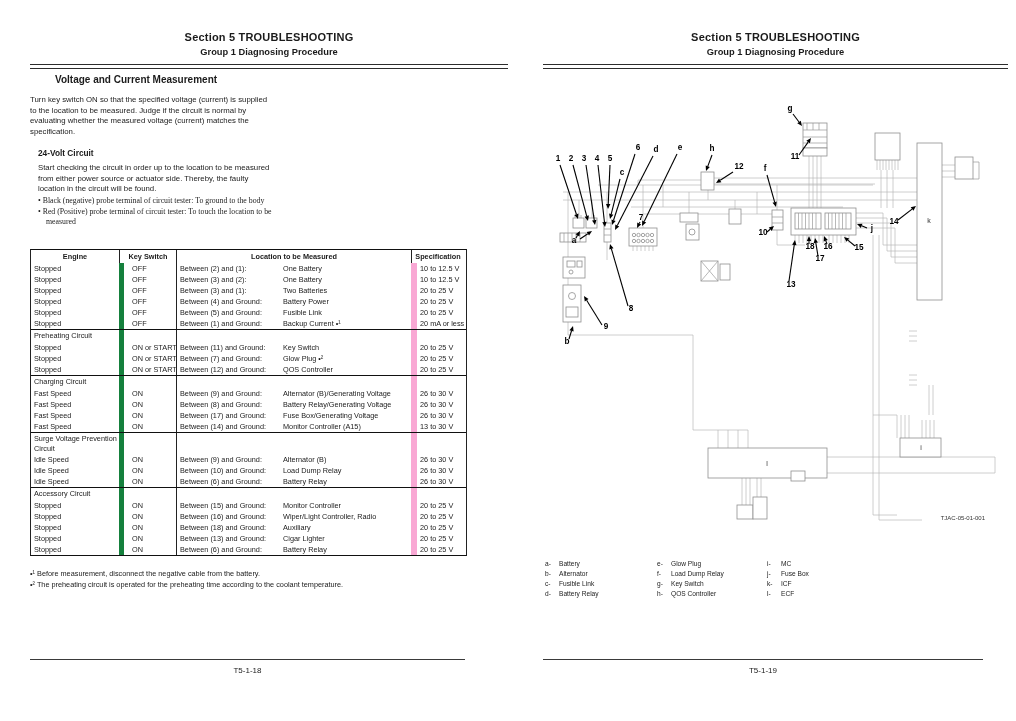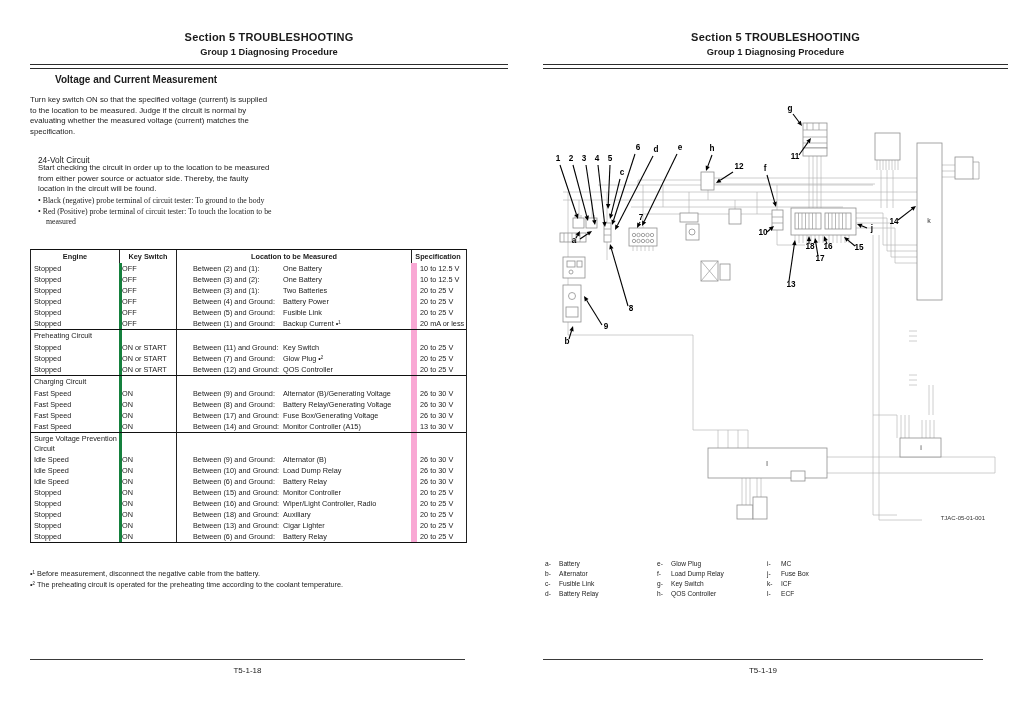--- a/index.html
+++ b/index.html
@@ -7,35 +7,35 @@
        font-family:"Liberation Sans",sans-serif;color:#1b1b1b;}
   .abs{position:absolute;}
   
   .hdr{text-align:center;}
   .hdr .h1{font-size:11px;font-weight:700;letter-spacing:.2px;}
   .hdr .h2{font-size:9.3px;font-weight:700;margin-top:4px;}
   .dblrule{height:2.6px;border-top:1.2px solid #2c2c2c;border-bottom:1.2px solid #2c2c2c;}
   
   .sec-title{font-size:10px;font-weight:700;}
   .body-txt{font-size:7.8px;line-height:10.6px;}
-  .sub-title{font-size:8.3px;font-weight:400;margin-top:7px;}
+  .sub-title{font-size:8.3px;font-weight:700;}
   .bullet{font-size:7.8px;line-height:10.6px;padding-left:8px;text-indent:-8px;font-family:Liberation Serif, serif;}
   
   #vtable{border:1px solid #222;border-top:1.6px solid #111;border-bottom:1.6px solid #111;background:#fff;}
   .vrow{display:grid;}
   .vhead{grid-template-columns:88px 57px 235px 53px;}
   .vdata,.vsec{grid-template-columns:88px 57px 105px 130px 53px;}
   .vsec{border-top:1.4px solid #111;}
   .hc{font-size:7.3px;font-weight:600;text-align:center;line-height:13px;height:13px;border-left:1px solid #222;}
   .hc.h0{border-left:none;}
   .dc{font-size:7.3px;line-height:11px;height:11px;white-space:nowrap;overflow:visible;}
   .vsec .dc{height:auto;min-height:11px;white-space:normal;line-height:9.8px;padding-top:1px;}
   .c1{padding-left:3px;}
-  .c2{padding-left:0;border-left:3px solid #15803d;}
-  .c3{padding-left:16px;border-left:1px solid #222;}
+  .c2{padding-left:8px;border-left:5px solid #15803d;}
+  .c3{padding-left:3px;border-left:1px solid #222;}
   .c4{padding-left:2px;}
   .c5{padding-left:3px;border-left:6px solid #f9a8d4;}
   .fnote{font-size:7.3px;line-height:11px;}
   
   .foot-rule{border-top:1.1px solid #3a3a3a;height:0;}
   .foot-num{font-size:8px;text-align:center;}
   
   .wires{stroke:#b5b5b5;stroke-width:.65;fill:none;}
   .comp{stroke:#8f8f8f;stroke-width:.8;fill:#ffffff;}
   .compline{stroke:#9a9a9a;stroke-width:.7;fill:none;}
@@ -204,20 +204,27 @@
       <div class="dc c3">Between (10) and Ground:</div>
       <div class="dc c4">Load Dump Relay</div>
       <div class="dc c5">26 to 30 V</div>
     </div>
     <div class="vrow vdata">
       <div class="dc c1">Idle Speed</div>
       <div class="dc c2">ON</div>
       <div class="dc c3">Between (6) and Ground:</div>
       <div class="dc c4">Battery Relay</div>
       <div class="dc c5">26 to 30 V</div>
+    </div>
+    <div class="vrow vsec">
+      <div class="dc c1">Accessory Circuit</div>
+      <div class="dc c2"></div>
+      <div class="dc c3"></div>
+      <div class="dc c4"></div>
+      <div class="dc c5"></div>
     </div>
     <div class="vrow vdata">
       <div class="dc c1">Stopped</div>
       <div class="dc c2">ON</div>
       <div class="dc c3">Between (15) and Ground:</div>
       <div class="dc c4">Monitor Controller</div>
       <div class="dc c5">20 to 25 V</div>
     </div>
     <div class="vrow vdata">
       <div class="dc c1">Stopped</div>

